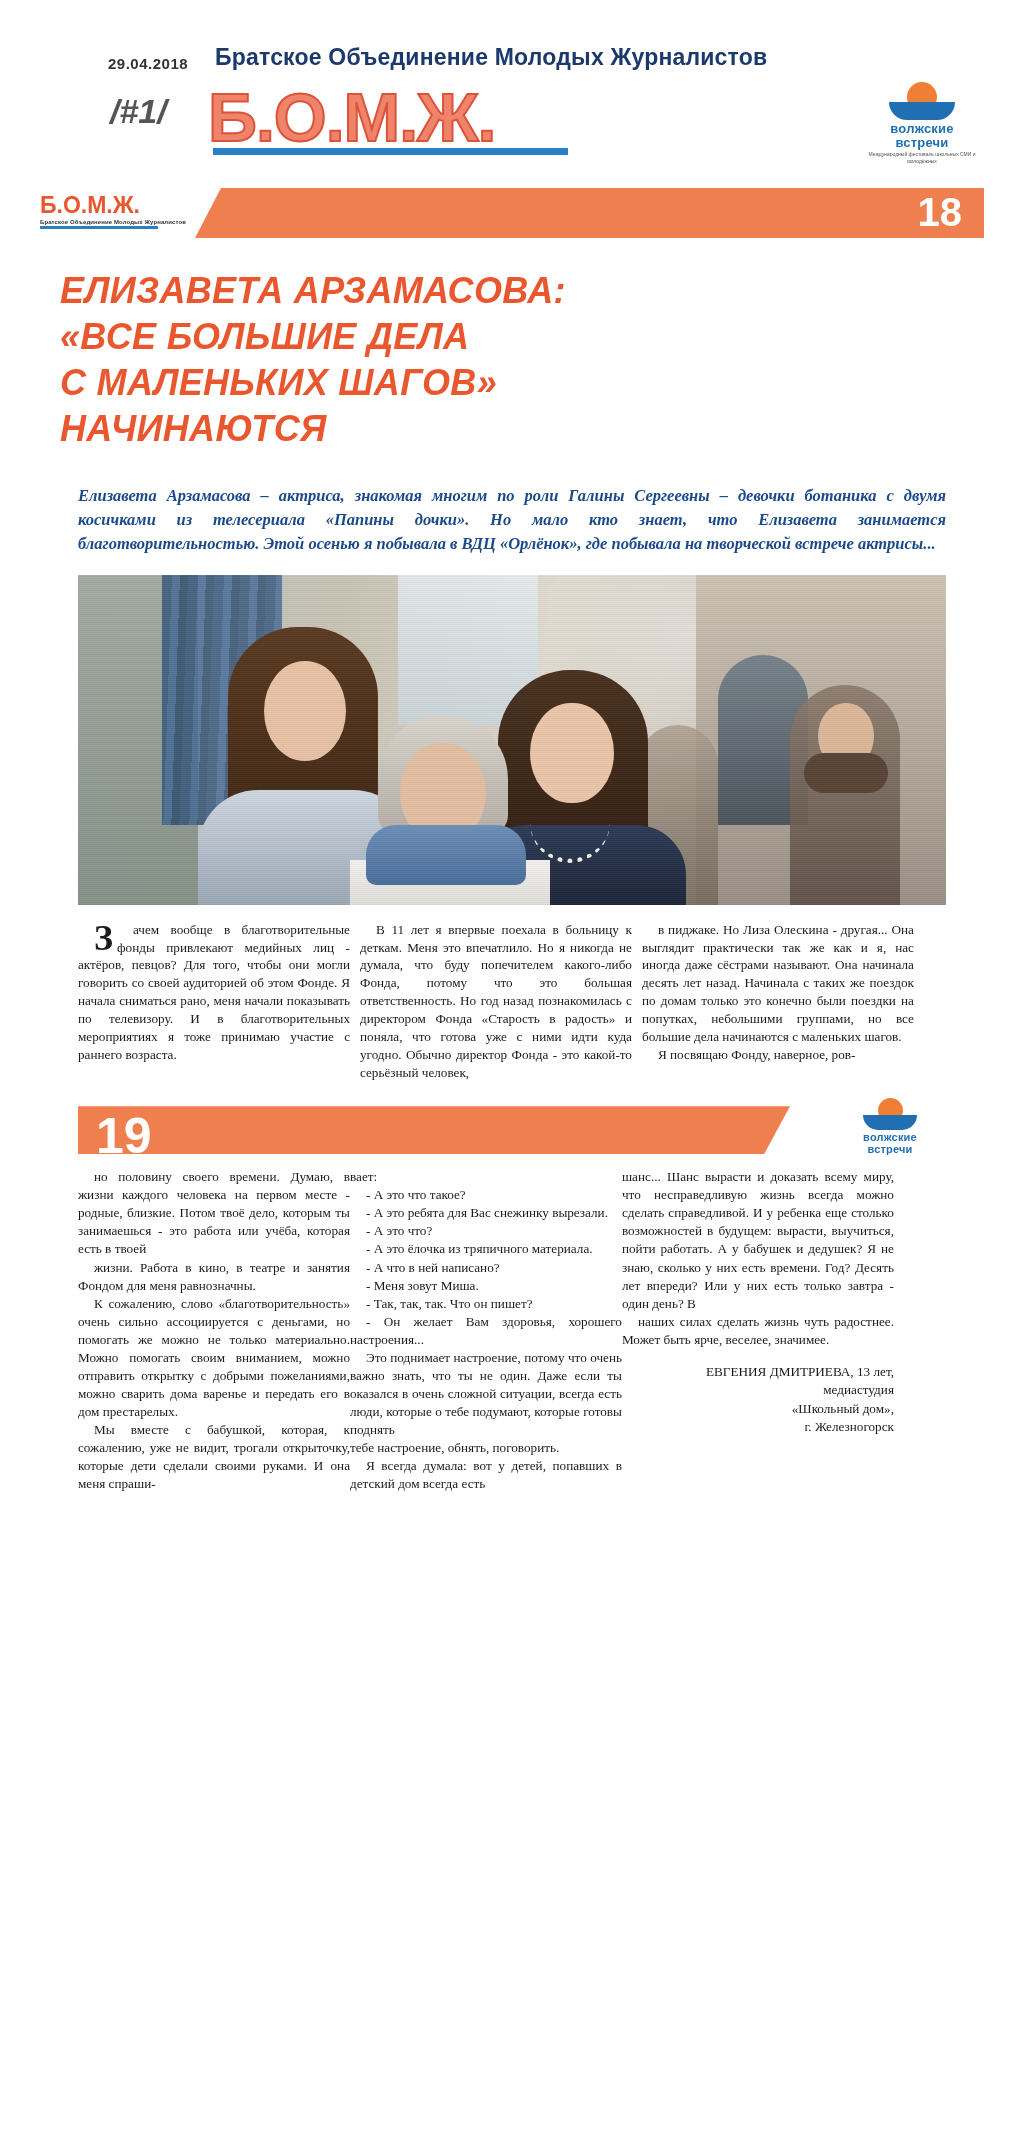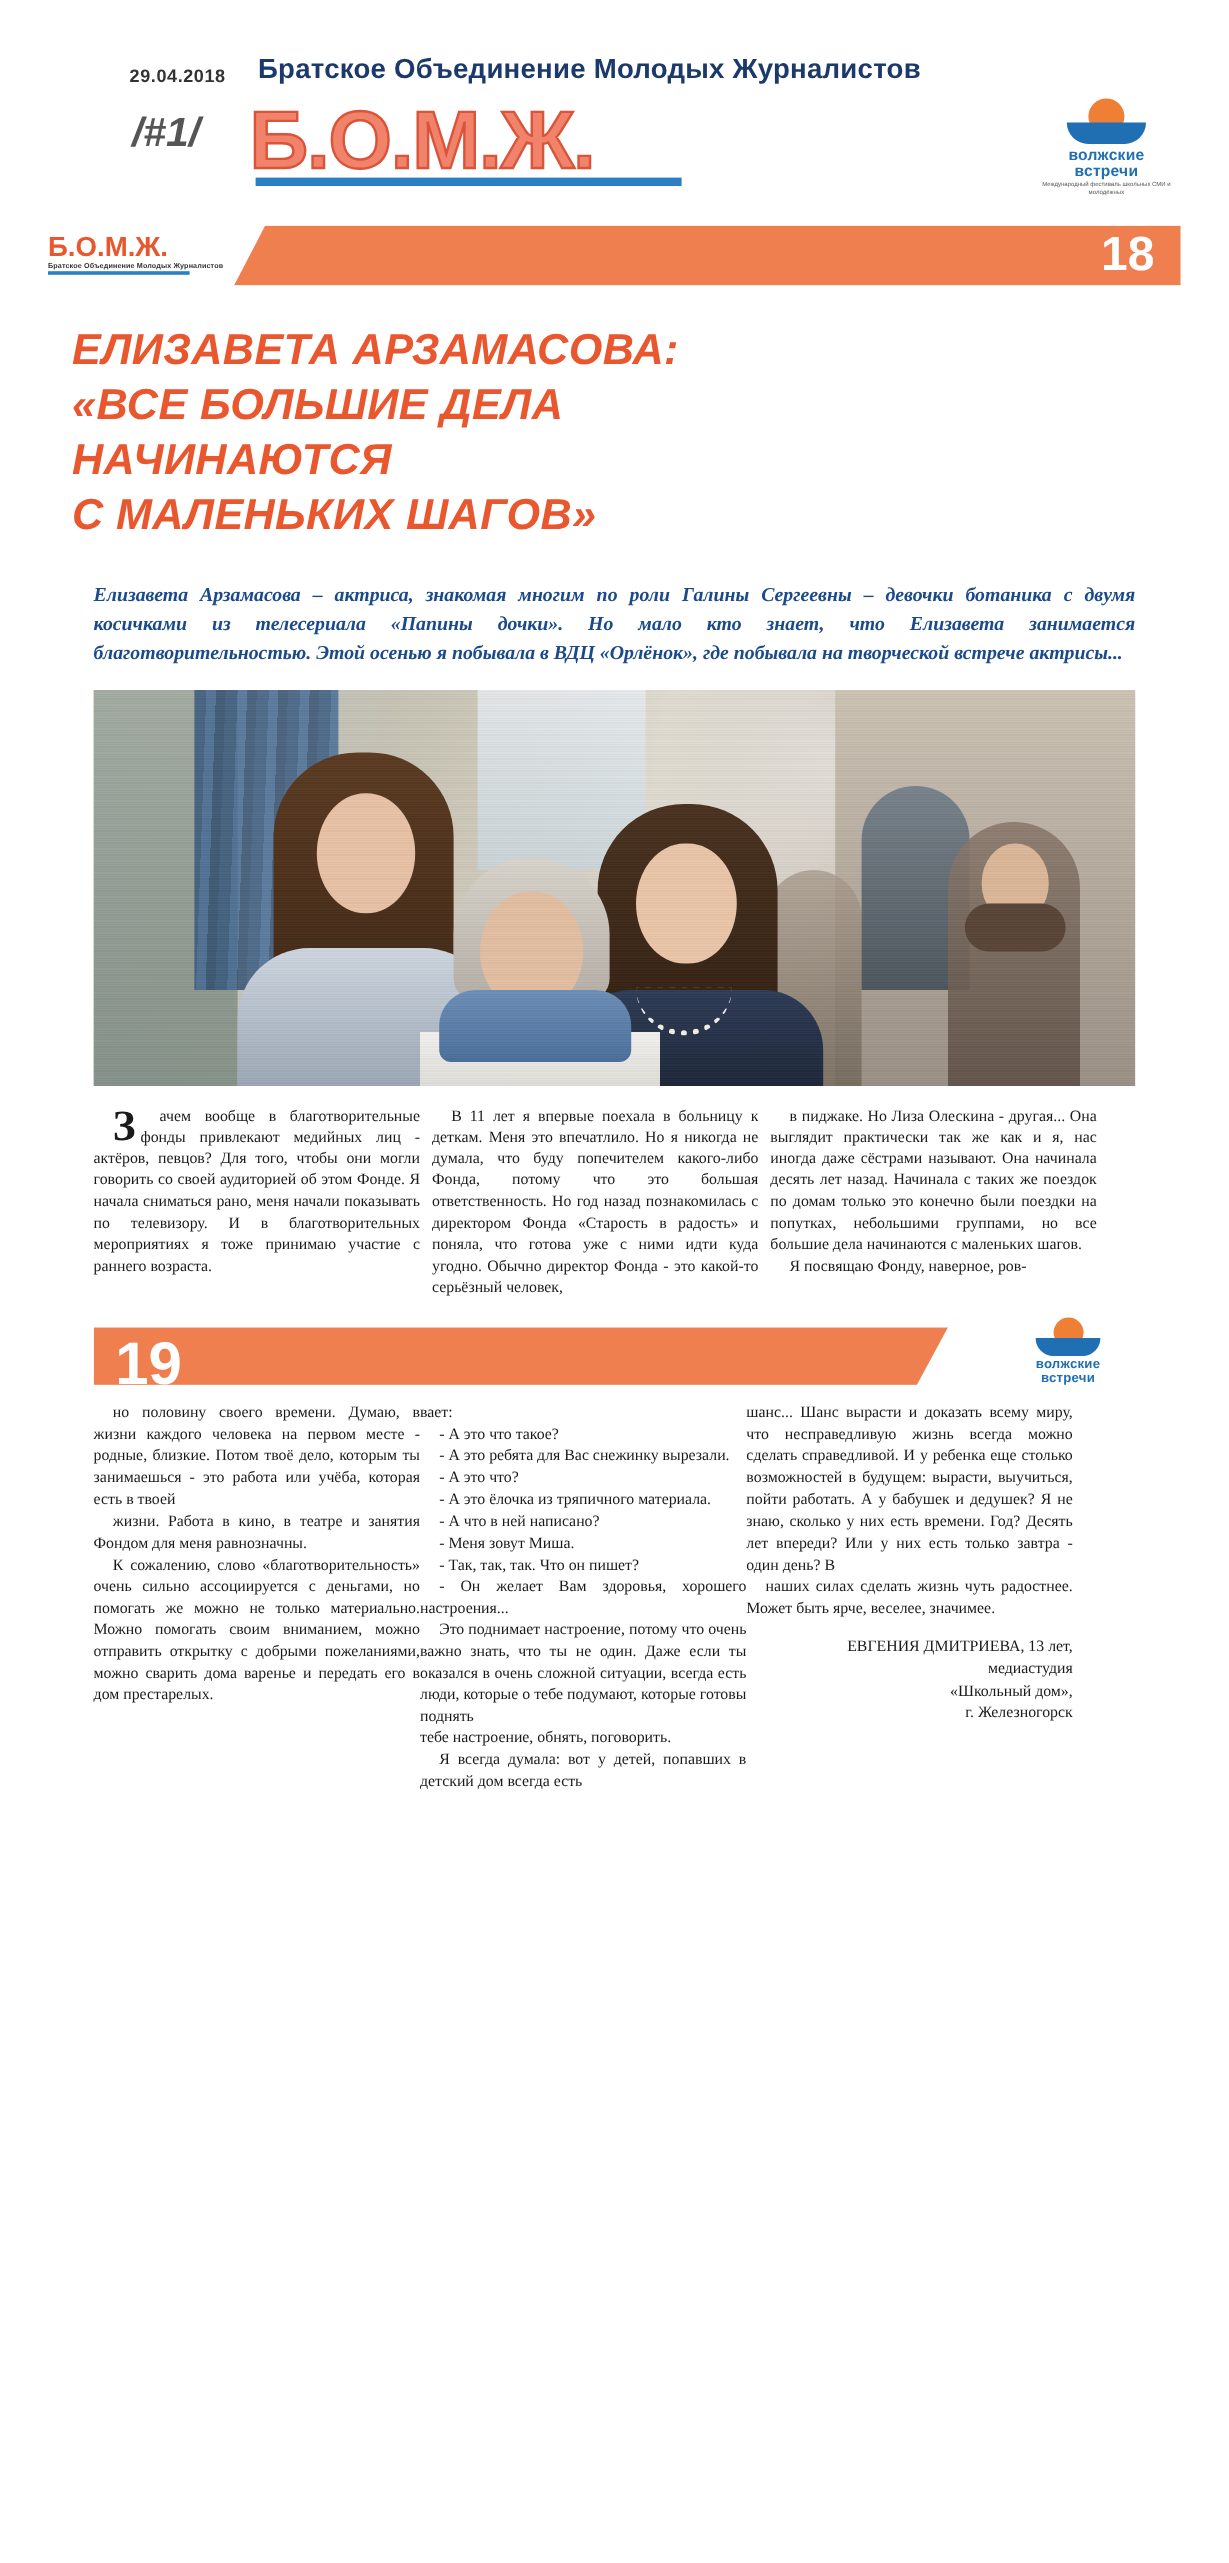--- a/index.html
+++ b/index.html
@@ -365,22 +365,22 @@
   <div class="mini-logo">
     <div class="ml-main">Б.О.М.Ж.</div>
     <div class="ml-sub">Братское Объединение Молодых Журналистов</div>
     <div class="ml-line"></div>
   </div>
 </div>
 
 <div class="headline">
   <div>ЕЛИЗАВЕТА АРЗАМАСОВА:</div>
   <div>«ВСЕ БОЛЬШИЕ ДЕЛА</div>
+  <div>С МАЛЕНЬКИХ ШАГОВ»</div>
   <div>НАЧИНАЮТСЯ</div>
-  <div>С МАЛЕНЬКИХ ШАГОВ»</div>
 </div>
 
 <div class="lead">Елизавета Арзамасова – актриса, знакомая многим по роли Галины Сергеевны – девочки ботаника с двумя косичками из телесериала «Папины дочки». Но мало кто знает, что Елизавета занимается благотворительностью. Этой осенью я побывала в ВДЦ «Орлёнок», где побывала на творческой встрече актрисы...</div>
 
 <div class="photo-wrap">
   <div class="photo-bg"></div>
   <div class="ph-wallL"></div>
   <div class="ph-curtain"></div>
   <div class="ph-window"></div>
   <div class="ph-rightwall"></div>
@@ -429,20 +429,21 @@
       <div>встречи</div>
     </div>
   </div>
 </div>
 
 <div class="cols2">
   <div class="col">
     <p>но половину своего времени. Думаю, в жизни каждого человека на первом месте - родные, близкие. Потом твоё дело, которым ты занимаешься - это работа или учёба, которая есть в твоей</p>
     <p>жизни. Работа в кино, в театре и занятия Фондом для меня равнозначны.</p>
     <p>К сожалению, слово «благотворительность» очень сильно ассоциируется с деньгами, но помогать же можно не только материально. Можно помогать своим вниманием, можно отправить открытку с добрыми пожеланиями, можно сварить дома варенье и передать его в дом престарелых.</p>
+    <p>Мы вместе с бабушкой, которая, к сожалению, уже не видит, трогали открыточку, которые дети сделали своими руками. И она меня спраши-</p>
   </div>
   <div class="col">
     <p class="noind">вает:</p>
     <p>- А это что такое?</p>
     <p>- А это ребята для Вас снежинку вырезали.</p>
     <p>- А это что?</p>
     <p>- А это ёлочка из тряпичного материала.</p>
     <p>- А что в ней написано?</p>
     <p>- Меня зовут Миша.</p>
     <p>- Так, так, так. Что он пишет?</p>

